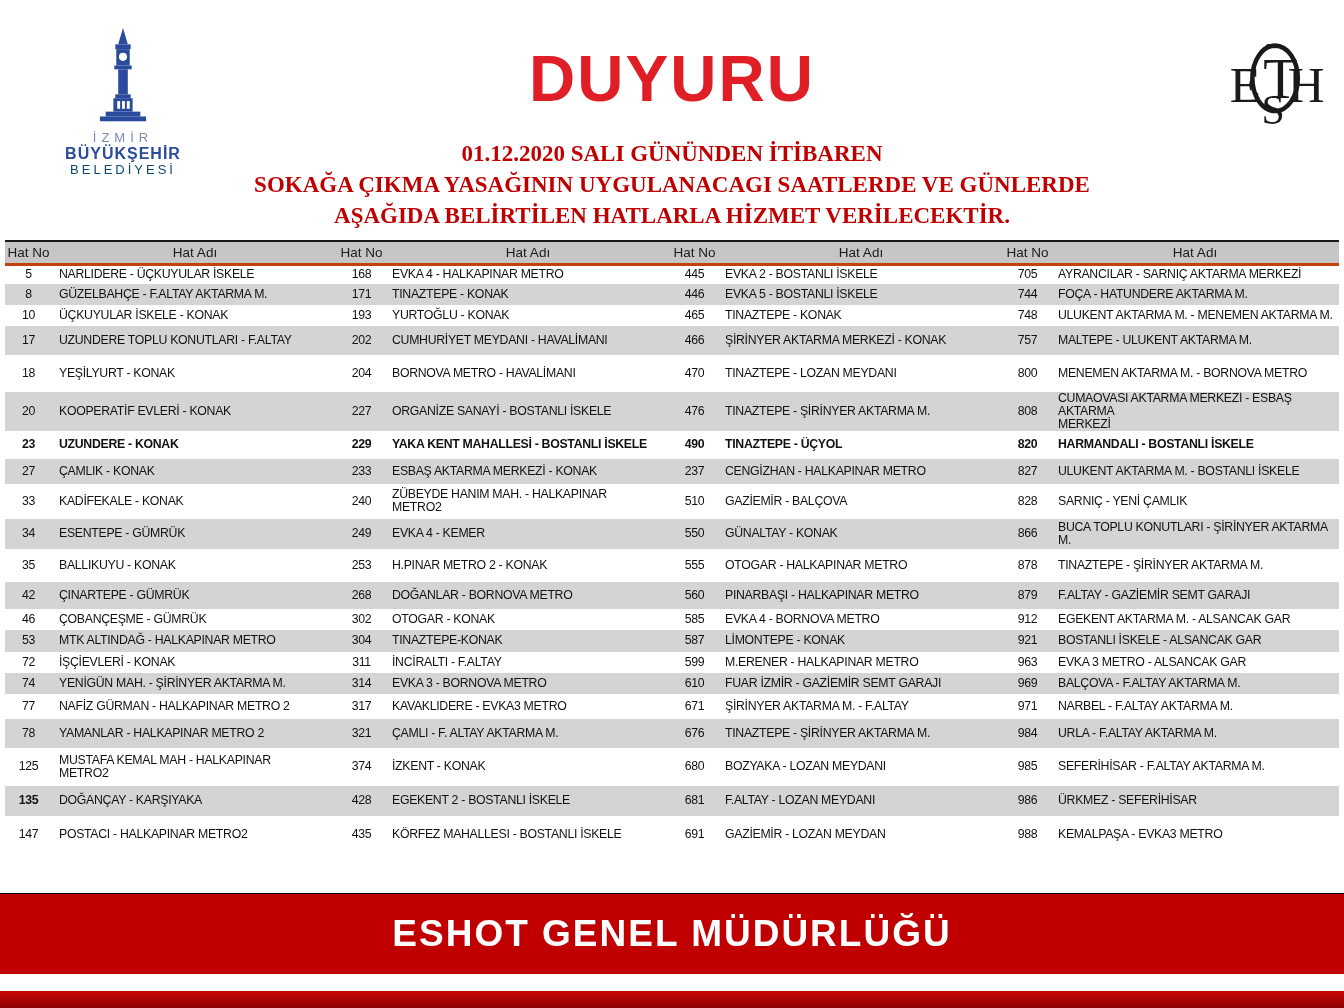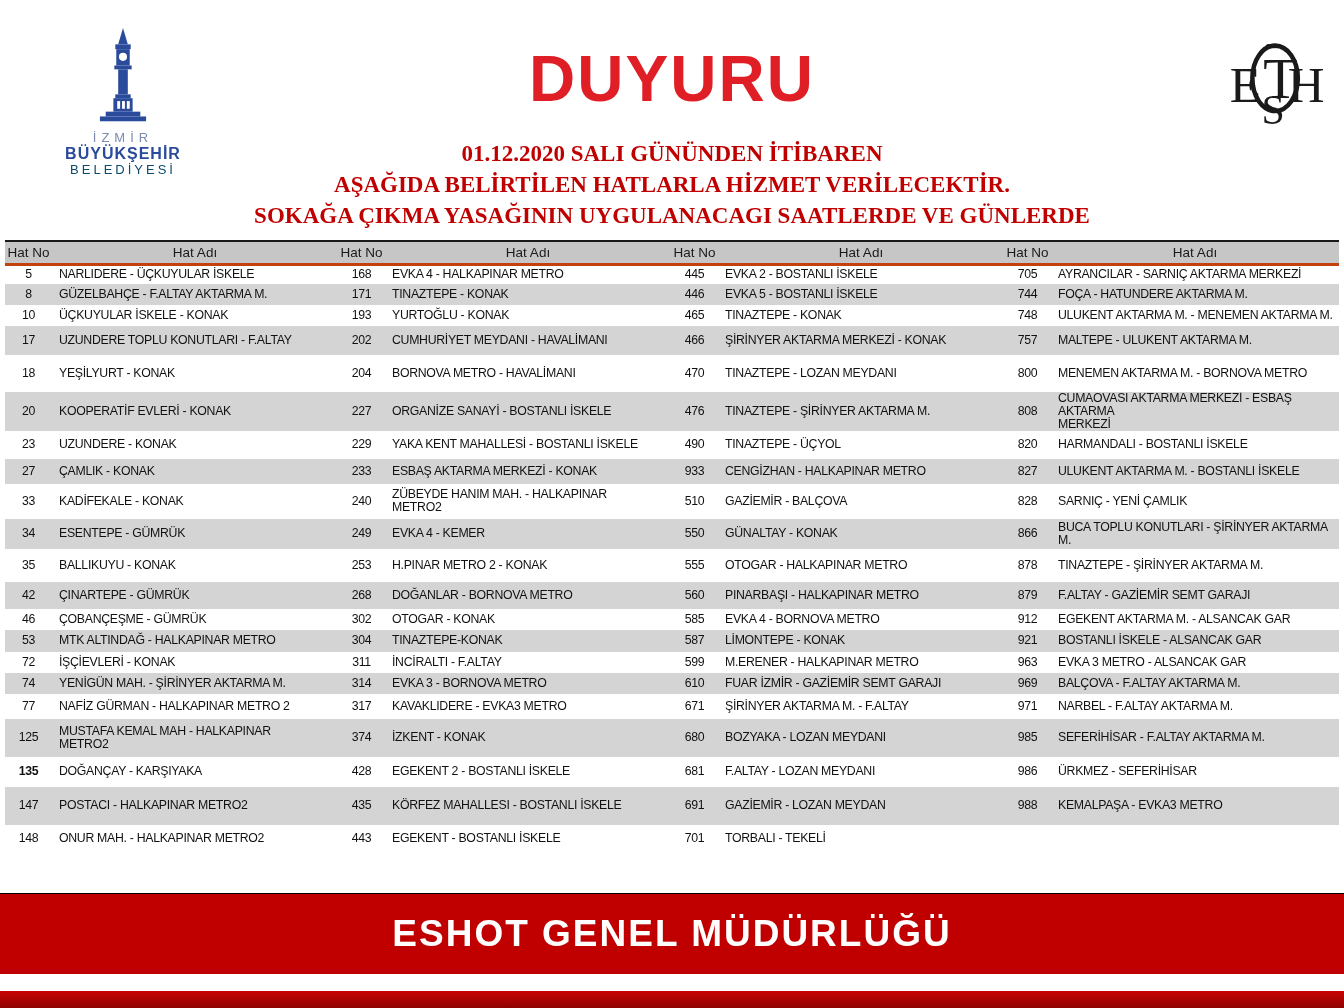--- a/index.html
+++ b/index.html
@@ -68,22 +68,22 @@
     </svg>
     <div class="muni-line1">İZMİR</div>
     <div class="muni-line2">BÜYÜKŞEHİR</div>
     <div class="muni-line3">BELEDİYESİ</div>
   </div>
 
   <div class="page-title">DUYURU</div>
 
   <div class="headline">
     <div>01.12.2020 SALI GÜNÜNDEN İTİBAREN</div>
+    <div>SOKAĞA ÇIKMA YASAĞININ UYGULANACAGI SAATLERDE VE GÜNLERDE</div>
     <div>AŞAĞIDA BELİRTİLEN HATLARLA HİZMET  VERİLECEKTİR.</div>
-    <div>SOKAĞA ÇIKMA YASAĞININ UYGULANACAGI SAATLERDE VE GÜNLERDE</div>
   </div>
 
   <svg class="eshot-logo" viewBox="0 0 110 112">
     <ellipse cx="54" cy="52" rx="25" ry="36" fill="none" stroke="#1a1a1a" stroke-width="5"></ellipse>
     <g fill="#1a1a1a" font-family="Liberation Serif, serif">
       <text x="4" y="78" font-size="56">E</text>
       <text x="41" y="74" font-size="62">T</text>
       <text x="39" y="102" font-size="46">S</text>
       <text x="68" y="78" font-size="56">H</text>
       <text x="42" y="26" font-size="30">~</text>
@@ -168,36 +168,36 @@
           <td class="no">20</td>
           <td class="name">KOOPERATİF EVLERİ - KONAK</td>
           <td class="no">227</td>
           <td class="name">ORGANİZE SANAYİ - BOSTANLI İSKELE</td>
           <td class="no">476</td>
           <td class="name">TINAZTEPE - ŞİRİNYER AKTARMA M.</td>
           <td class="no">808</td>
           <td class="name">CUMAOVASI AKTARMA MERKEZİ - ESBAŞ AKTARMA
 MERKEZİ</td>
         </tr>
-        <tr style="height: 28px;">
+        <tr style="height: 28px; font-weight: bold;">
           <td class="no">23</td>
           <td class="name">UZUNDERE - KONAK</td>
           <td class="no">229</td>
           <td class="name">YAKA KENT MAHALLESİ - BOSTANLI İSKELE</td>
           <td class="no">490</td>
           <td class="name">TINAZTEPE - ÜÇYOL</td>
           <td class="no">820</td>
           <td class="name">HARMANDALI - BOSTANLI İSKELE</td>
         </tr>
         <tr style="height: 25px;">
           <td class="no">27</td>
           <td class="name">ÇAMLIK - KONAK</td>
           <td class="no">233</td>
           <td class="name">ESBAŞ AKTARMA MERKEZİ - KONAK</td>
-          <td class="no">933</td>
+          <td class="no">237</td>
           <td class="name">CENGİZHAN - HALKAPINAR METRO</td>
           <td class="no">827</td>
           <td class="name">ULUKENT AKTARMA M. - BOSTANLI İSKELE</td>
         </tr>
         <tr style="height: 35px;">
           <td class="no">33</td>
           <td class="name">KADİFEKALE - KONAK</td>
           <td class="no">240</td>
           <td class="name">ZÜBEYDE HANIM MAH. - HALKAPINAR
 METRO2</td>
@@ -279,20 +279,30 @@
         <tr style="height: 25px;">
           <td class="no">77</td>
           <td class="name">NAFİZ GÜRMAN - HALKAPINAR METRO 2</td>
           <td class="no">317</td>
           <td class="name">KAVAKLIDERE - EVKA3 METRO</td>
           <td class="no">671</td>
           <td class="name">ŞİRİNYER AKTARMA M. - F.ALTAY</td>
           <td class="no">971</td>
           <td class="name">NARBEL - F.ALTAY AKTARMA M.</td>
         </tr>
+        <tr style="height: 29px;">
+          <td class="no">78</td>
+          <td class="name">YAMANLAR - HALKAPINAR METRO 2</td>
+          <td class="no">321</td>
+          <td class="name">ÇAMLI - F. ALTAY AKTARMA M.</td>
+          <td class="no">676</td>
+          <td class="name">TINAZTEPE - ŞİRİNYER AKTARMA M.</td>
+          <td class="no">984</td>
+          <td class="name">URLA - F.ALTAY AKTARMA M.</td>
+        </tr>
         <tr style="height: 38px;">
           <td class="no">125</td>
           <td class="name">MUSTAFA KEMAL MAH - HALKAPINAR
 METRO2</td>
           <td class="no">374</td>
           <td class="name">İZKENT - KONAK</td>
           <td class="no">680</td>
           <td class="name">BOZYAKA - LOZAN MEYDANI</td>
           <td class="no">985</td>
           <td class="name">SEFERİHİSAR - F.ALTAY AKTARMA M.</td>
@@ -310,30 +320,20 @@
         <tr style="height: 38px;">
           <td class="no">147</td>
           <td class="name">POSTACI - HALKAPINAR METRO2</td>
           <td class="no">435</td>
           <td class="name">KÖRFEZ MAHALLESI - BOSTANLI İSKELE</td>
           <td class="no">691</td>
           <td class="name">GAZİEMİR - LOZAN MEYDAN</td>
           <td class="no">988</td>
           <td class="name">KEMALPAŞA - EVKA3 METRO</td>
         </tr>
-        <tr style="height: 27px;">
-          <td class="no">148</td>
-          <td class="name">ONUR MAH. - HALKAPINAR METRO2</td>
-          <td class="no">443</td>
-          <td class="name">EGEKENT - BOSTANLI İSKELE</td>
-          <td class="no">701</td>
-          <td class="name">TORBALI - TEKELİ</td>
-          <td class="no"></td>
-          <td class="name"></td>
-        </tr>
       </tbody>
   </table>
 
   <div class="footer-banner">
     <span class="footer-banner-text">ESHOT GENEL MÜDÜRLÜĞÜ</span>
   </div>
   <div class="footer-stripe"></div>
 
 </div>
 

